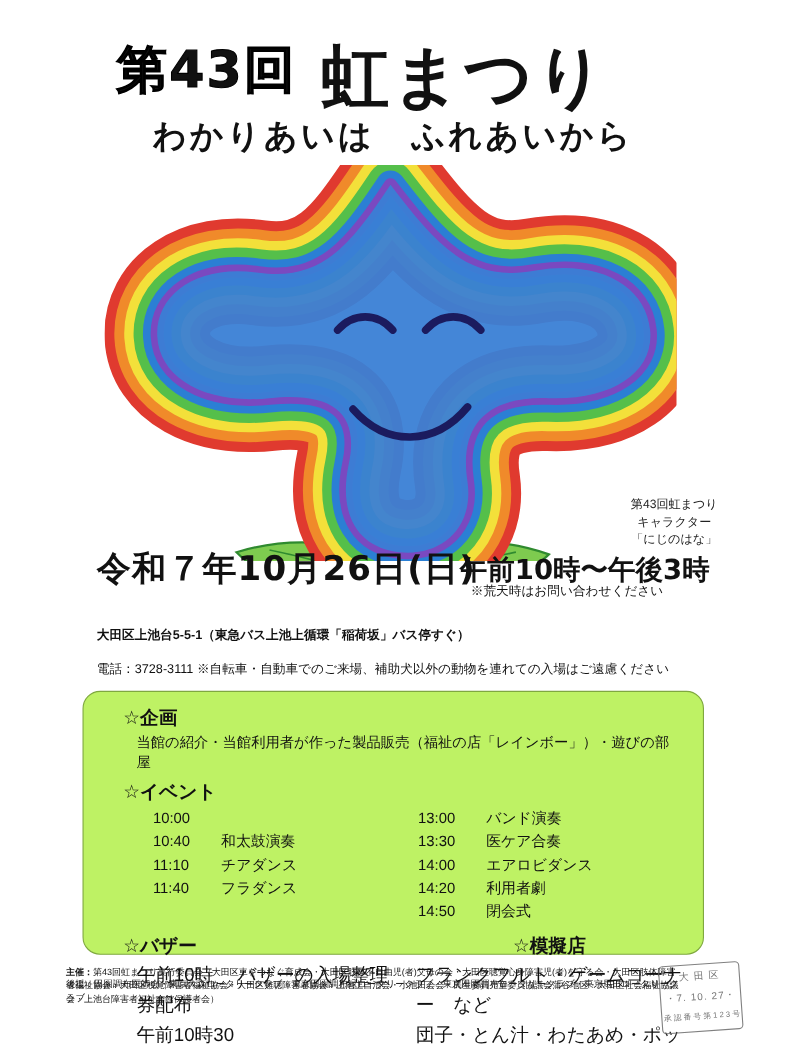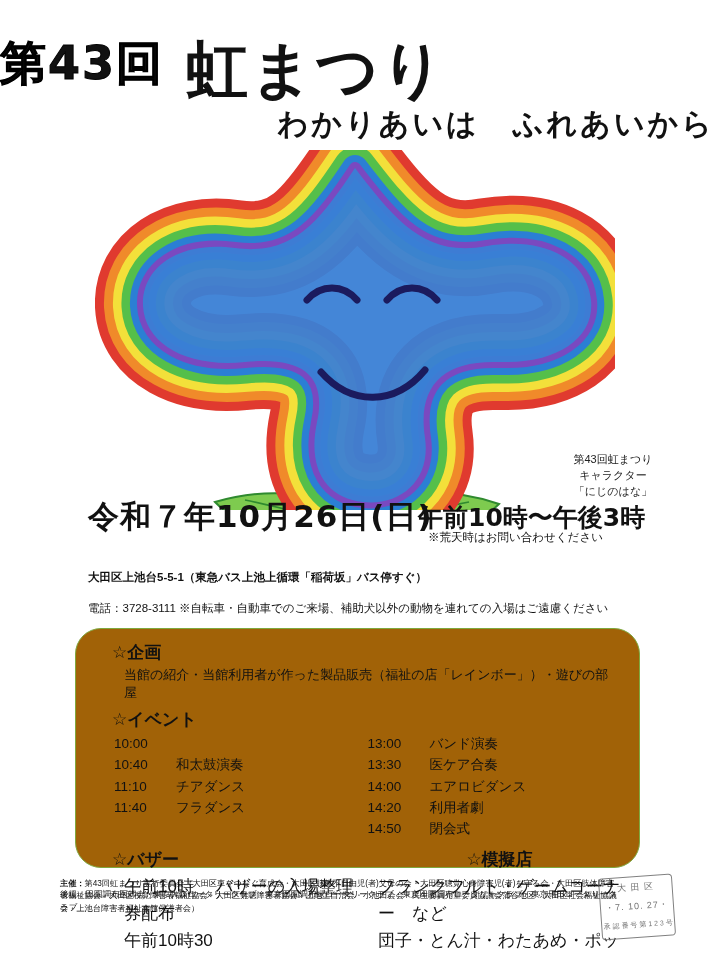--- a/index.html
+++ b/index.html
@@ -18,21 +18,21 @@
     width: 715px;
     height: 953px;
   }
 
   
   .title-row {
     position: absolute;
     top: 28px;
     left: 0;
     width: 658px;
-    text-align: left;
+    text-align: center;
   }
   .title-main {
     display: inline-block;
     font-family: "DejaVu Sans", sans-serif;
     font-weight: bold;
     letter-spacing: 2px;
   }
   .title-no {
     font-size: 46px;
     vertical-align: 12px;
@@ -40,21 +40,21 @@
     -webkit-text-stroke: 1px #000;
   }
   .title-name {
     font-size: 62px;
   }
   .subtitle {
     position: absolute;
     top: 104px;
     left: 0;
     width: 715px;
-    text-align: right;
+    text-align: center;
     font-family: "DejaVu Sans", sans-serif;
     font-size: 30px;
     font-weight: bold;
     letter-spacing: 3px;
   }
 
   
   .illustration {
     position: absolute;
     top: 150px;
@@ -123,37 +123,37 @@
   }
 
   
   .program-box {
     position: absolute;
     top: 628px;
     left: 75px;
     width: 565px;
     height: 240px;
     border: 1.5px solid #7fa83f;
-    border-radius: 26px;
-    background: #a16207;
+    border-radius: 16px;
+    background: #bef264;
     padding: 10px 18px;
   }
   .sec-head {
     font-family: "DejaVu Sans", sans-serif;
     font-size: 17px;
     font-weight: bold;
     margin: 2px 0 2px 18px;
   }
   .sec-body {
     font-size: 13px;
     margin-left: 30px;
   }
   .event-cols {
     display: flex;
-    margin-left: 20px;
+    margin-left: 45px;
     margin-top: 2px;
   }
   .event-col { width: 50%; }
   .event-row {
     display: flex;
     font-size: 13.5px;
     line-height: 1.58;
   }
   .ev-time { width: 62px; }
   .ev-name { flex: 1; }

